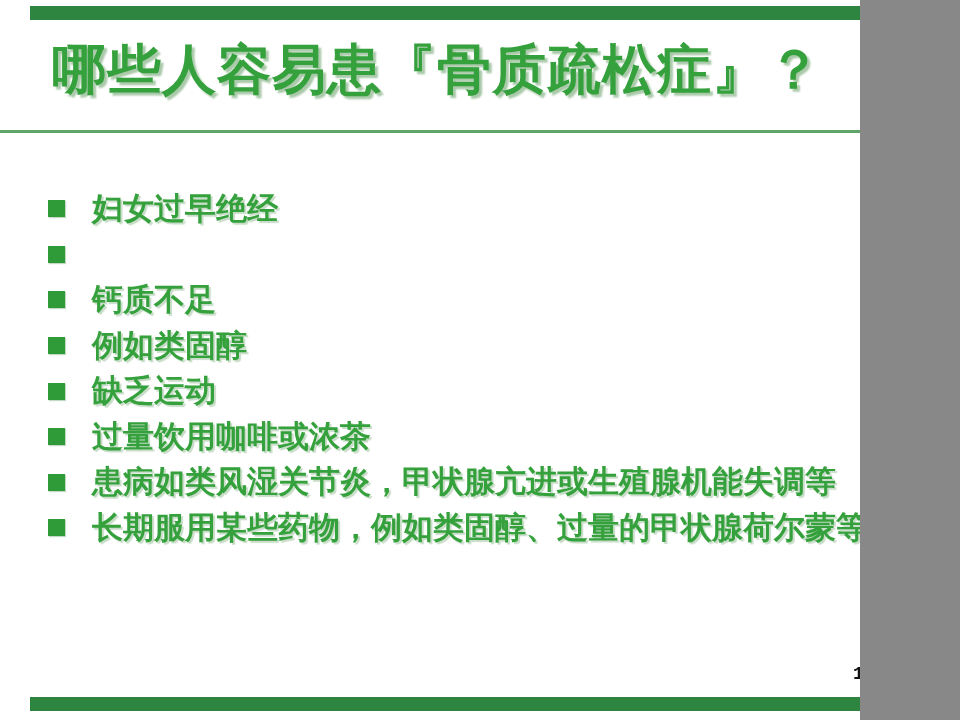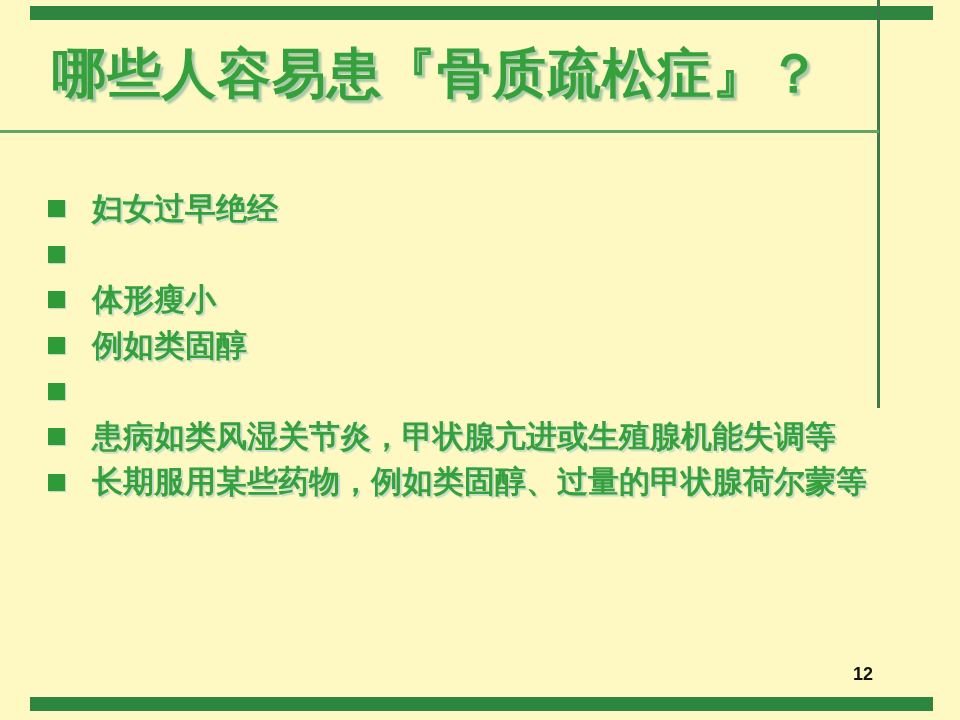--- a/index.html
+++ b/index.html
@@ -6,24 +6,24 @@
     --green-text:#35A13C;
     --green-square:#2F9B38;
     --green-bar:#2E8540;
     --green-hrule:#5FA469;
     --green-vline:#41784A;
     --page-num:#111111;
   }
   html,body{margin:0;padding:0;background:#888;}
   .slide{
     position:relative;
-    width:960px;height:720px;
-    background:#fef9c3;
+    width:860px;height:720px;
+    background:#ffffff;
     overflow:hidden;
-    font-family:Liberation Sans, sans-serif;
+    font-family:Liberation Mono, monospace;
   }
   .top-bar{
     position:absolute;left:30px;top:6px;width:903px;height:14px;
     background:var(--green-bar);
   }
   .bottom-bar{
     position:absolute;left:30px;top:697px;width:903px;height:14px;
     background:var(--green-bar);
   }
   .vline{
@@ -84,33 +84,38 @@
         <span class="sq"></span>
         <span class="bullet-text">妇女过早绝经</span>
       </li>
 
       <li class="bullet-item">
         <span class="sq"></span>
       </li>
 
       <li class="bullet-item">
         <span class="sq"></span>
-        <span class="bullet-text">体形瘦小</span>
+        <span class="bullet-text">钙质不足</span>
       </li>
 
       <li class="bullet-item">
         <span class="sq"></span>
         <span class="bullet-text">例如类固醇</span>
       </li>
 
       <li class="bullet-item">
         <span class="sq"></span>
+        <span class="bullet-text">缺乏运动</span>
       </li>
 
 
+      <li class="bullet-item">
+        <span class="sq"></span>
+        <span class="bullet-text">过量饮用咖啡或浓茶</span>
+      </li>
 
       <li class="bullet-item">
         <span class="sq"></span>
         <span class="bullet-text">患病如类风湿关节炎，甲状腺亢进或生殖腺机能失调等</span>
       </li>
 
       <li class="bullet-item">
         <span class="sq"></span>
         <span class="bullet-text">长期服用某些药物，例如类固醇、过量的甲状腺荷尔蒙等</span>
       </li>

